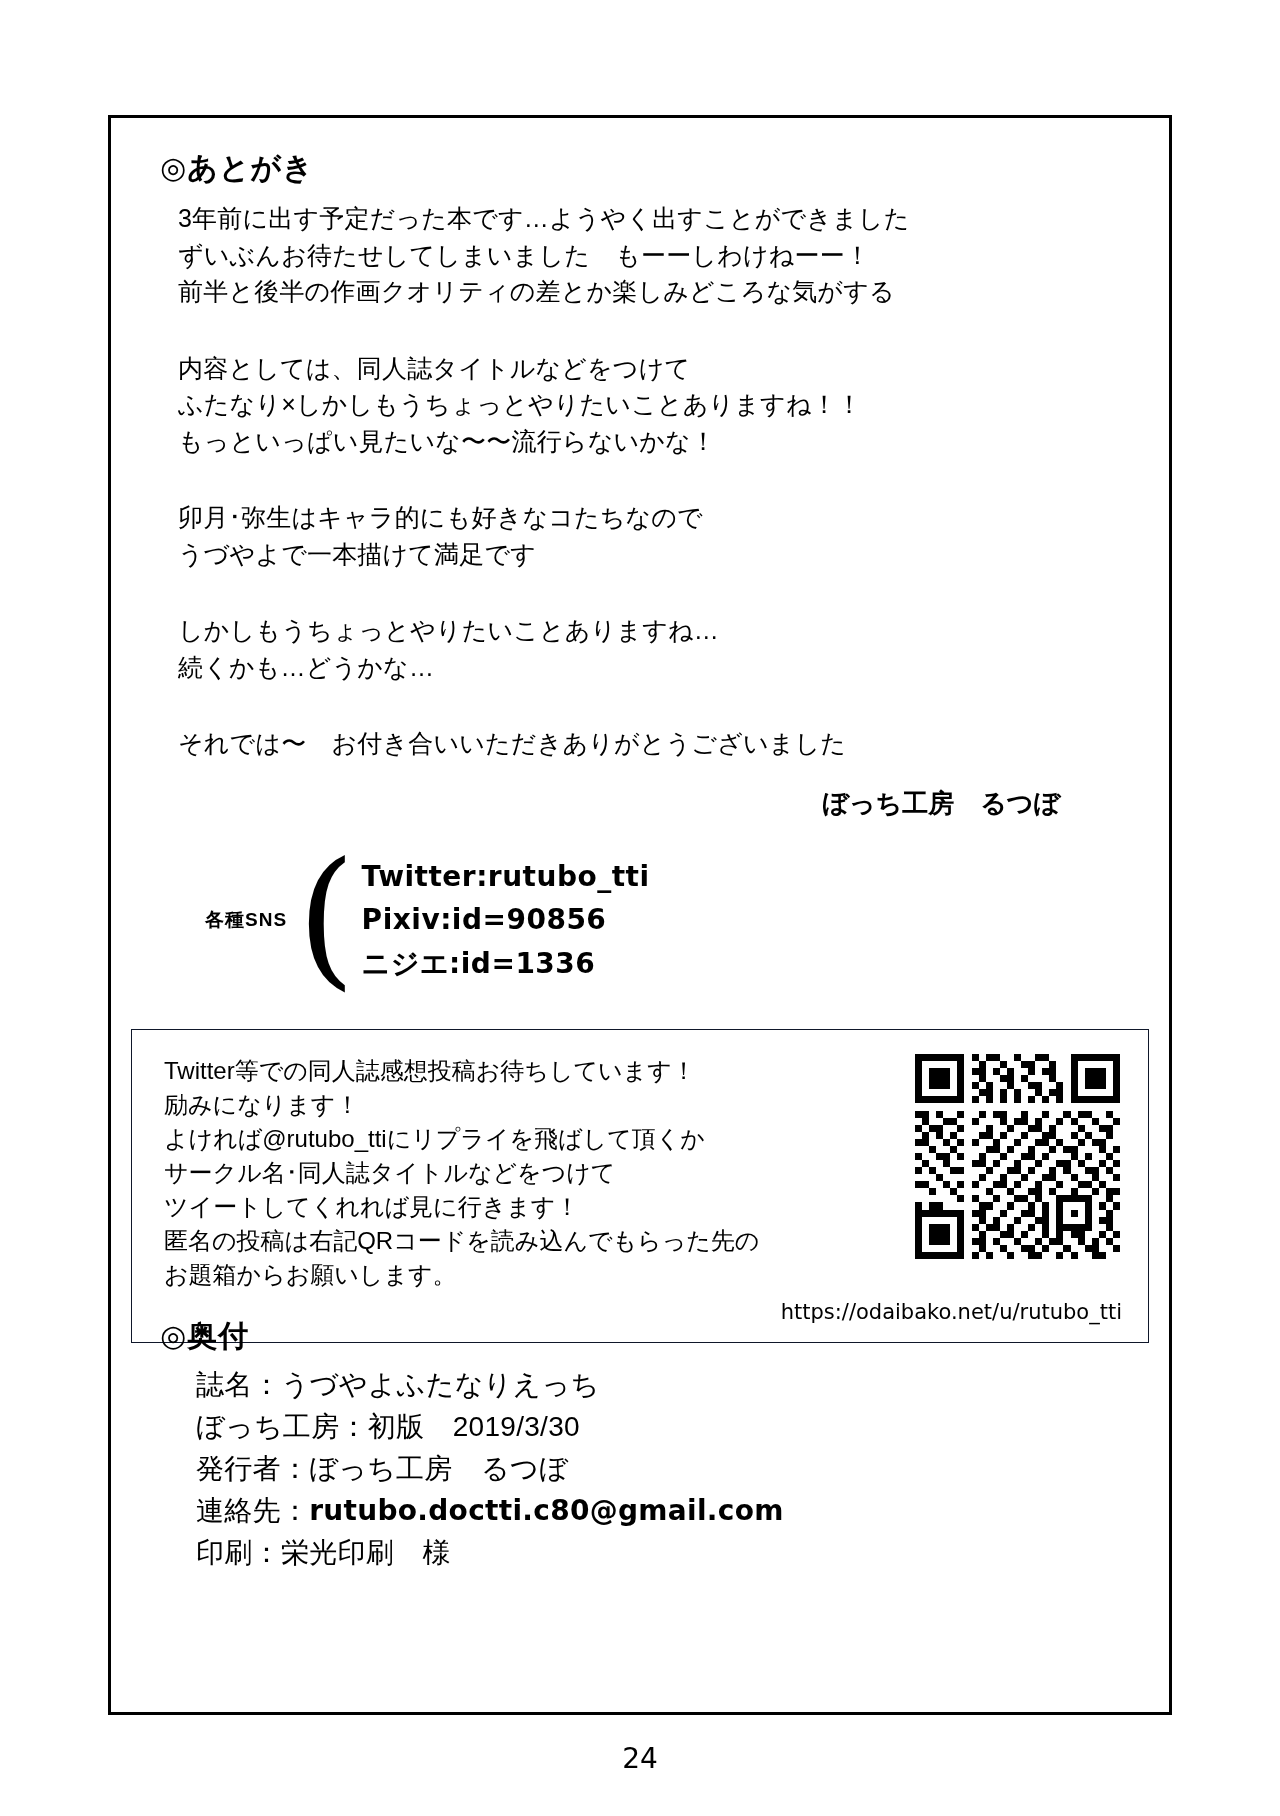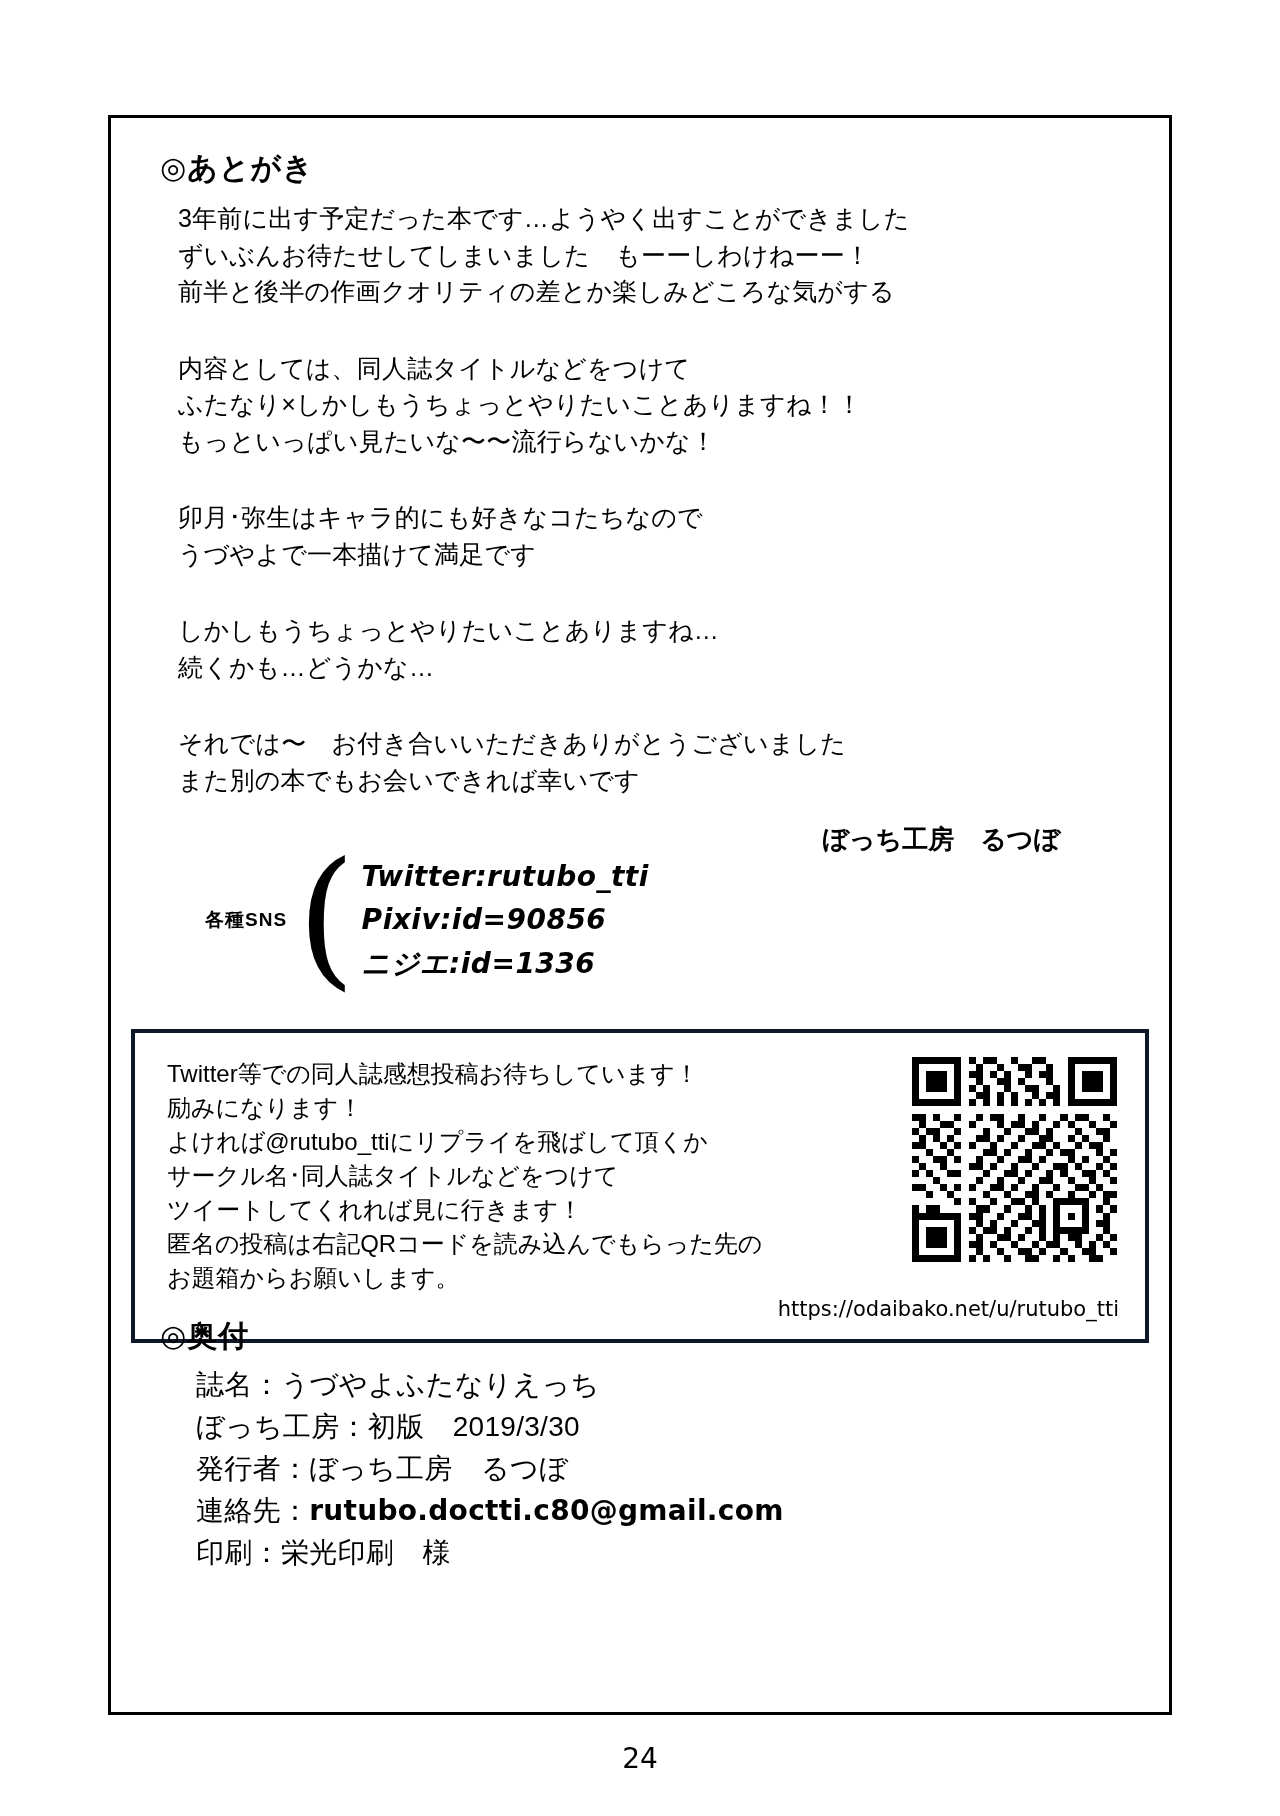--- a/index.html
+++ b/index.html
@@ -91,31 +91,30 @@
     flex-direction: column;
     justify-content: center;
   }
   .sns-item {
     font-size: 28px;
     font-weight: bold;
     line-height: 1.55;
     letter-spacing: 0.5px;
     white-space: nowrap;
     font-family: "DejaVu Sans", sans-serif;
-    font-style: italic;
   }
 
   
   #notice-box {
     position: absolute;
     left: 131px;
     top: 1029px;
     width: 1018px;
     height: 314px;
-    border: 4px solid #0f172a;
+    border: 1px solid #0f172a;
     box-sizing: border-box;
   }
   #notice-text {
     position: absolute;
     left: 32px;
     top: 24px;
     width: 740px;
   }
   .notice-line {
     font-size: 24px;
@@ -212,21 +211,20 @@
 
   <div class="body-block">
     <div class="body-line">しかしもうちょっとやりたいことありますね…</div>
     <div class="body-line">続くかも…どうかな…</div>
   </div>
 
   <div class="gap"></div>
 
   <div class="body-block">
     <div class="body-line">それでは〜　お付き合いいただきありがとうございました</div>
-    <div class="body-line">また別の本でもお会いできれば幸いです</div>
   </div>
 
   <div class="signature">ぼっち工房　るつぼ</div>
 </section>
 
 <section id="sns-block">
   <div id="sns-label">各種SNS</div>
   <div id="sns-brace">(</div>
   <div id="sns-list">
     <div class="sns-item">Twitter:rutubo_tti</div>

